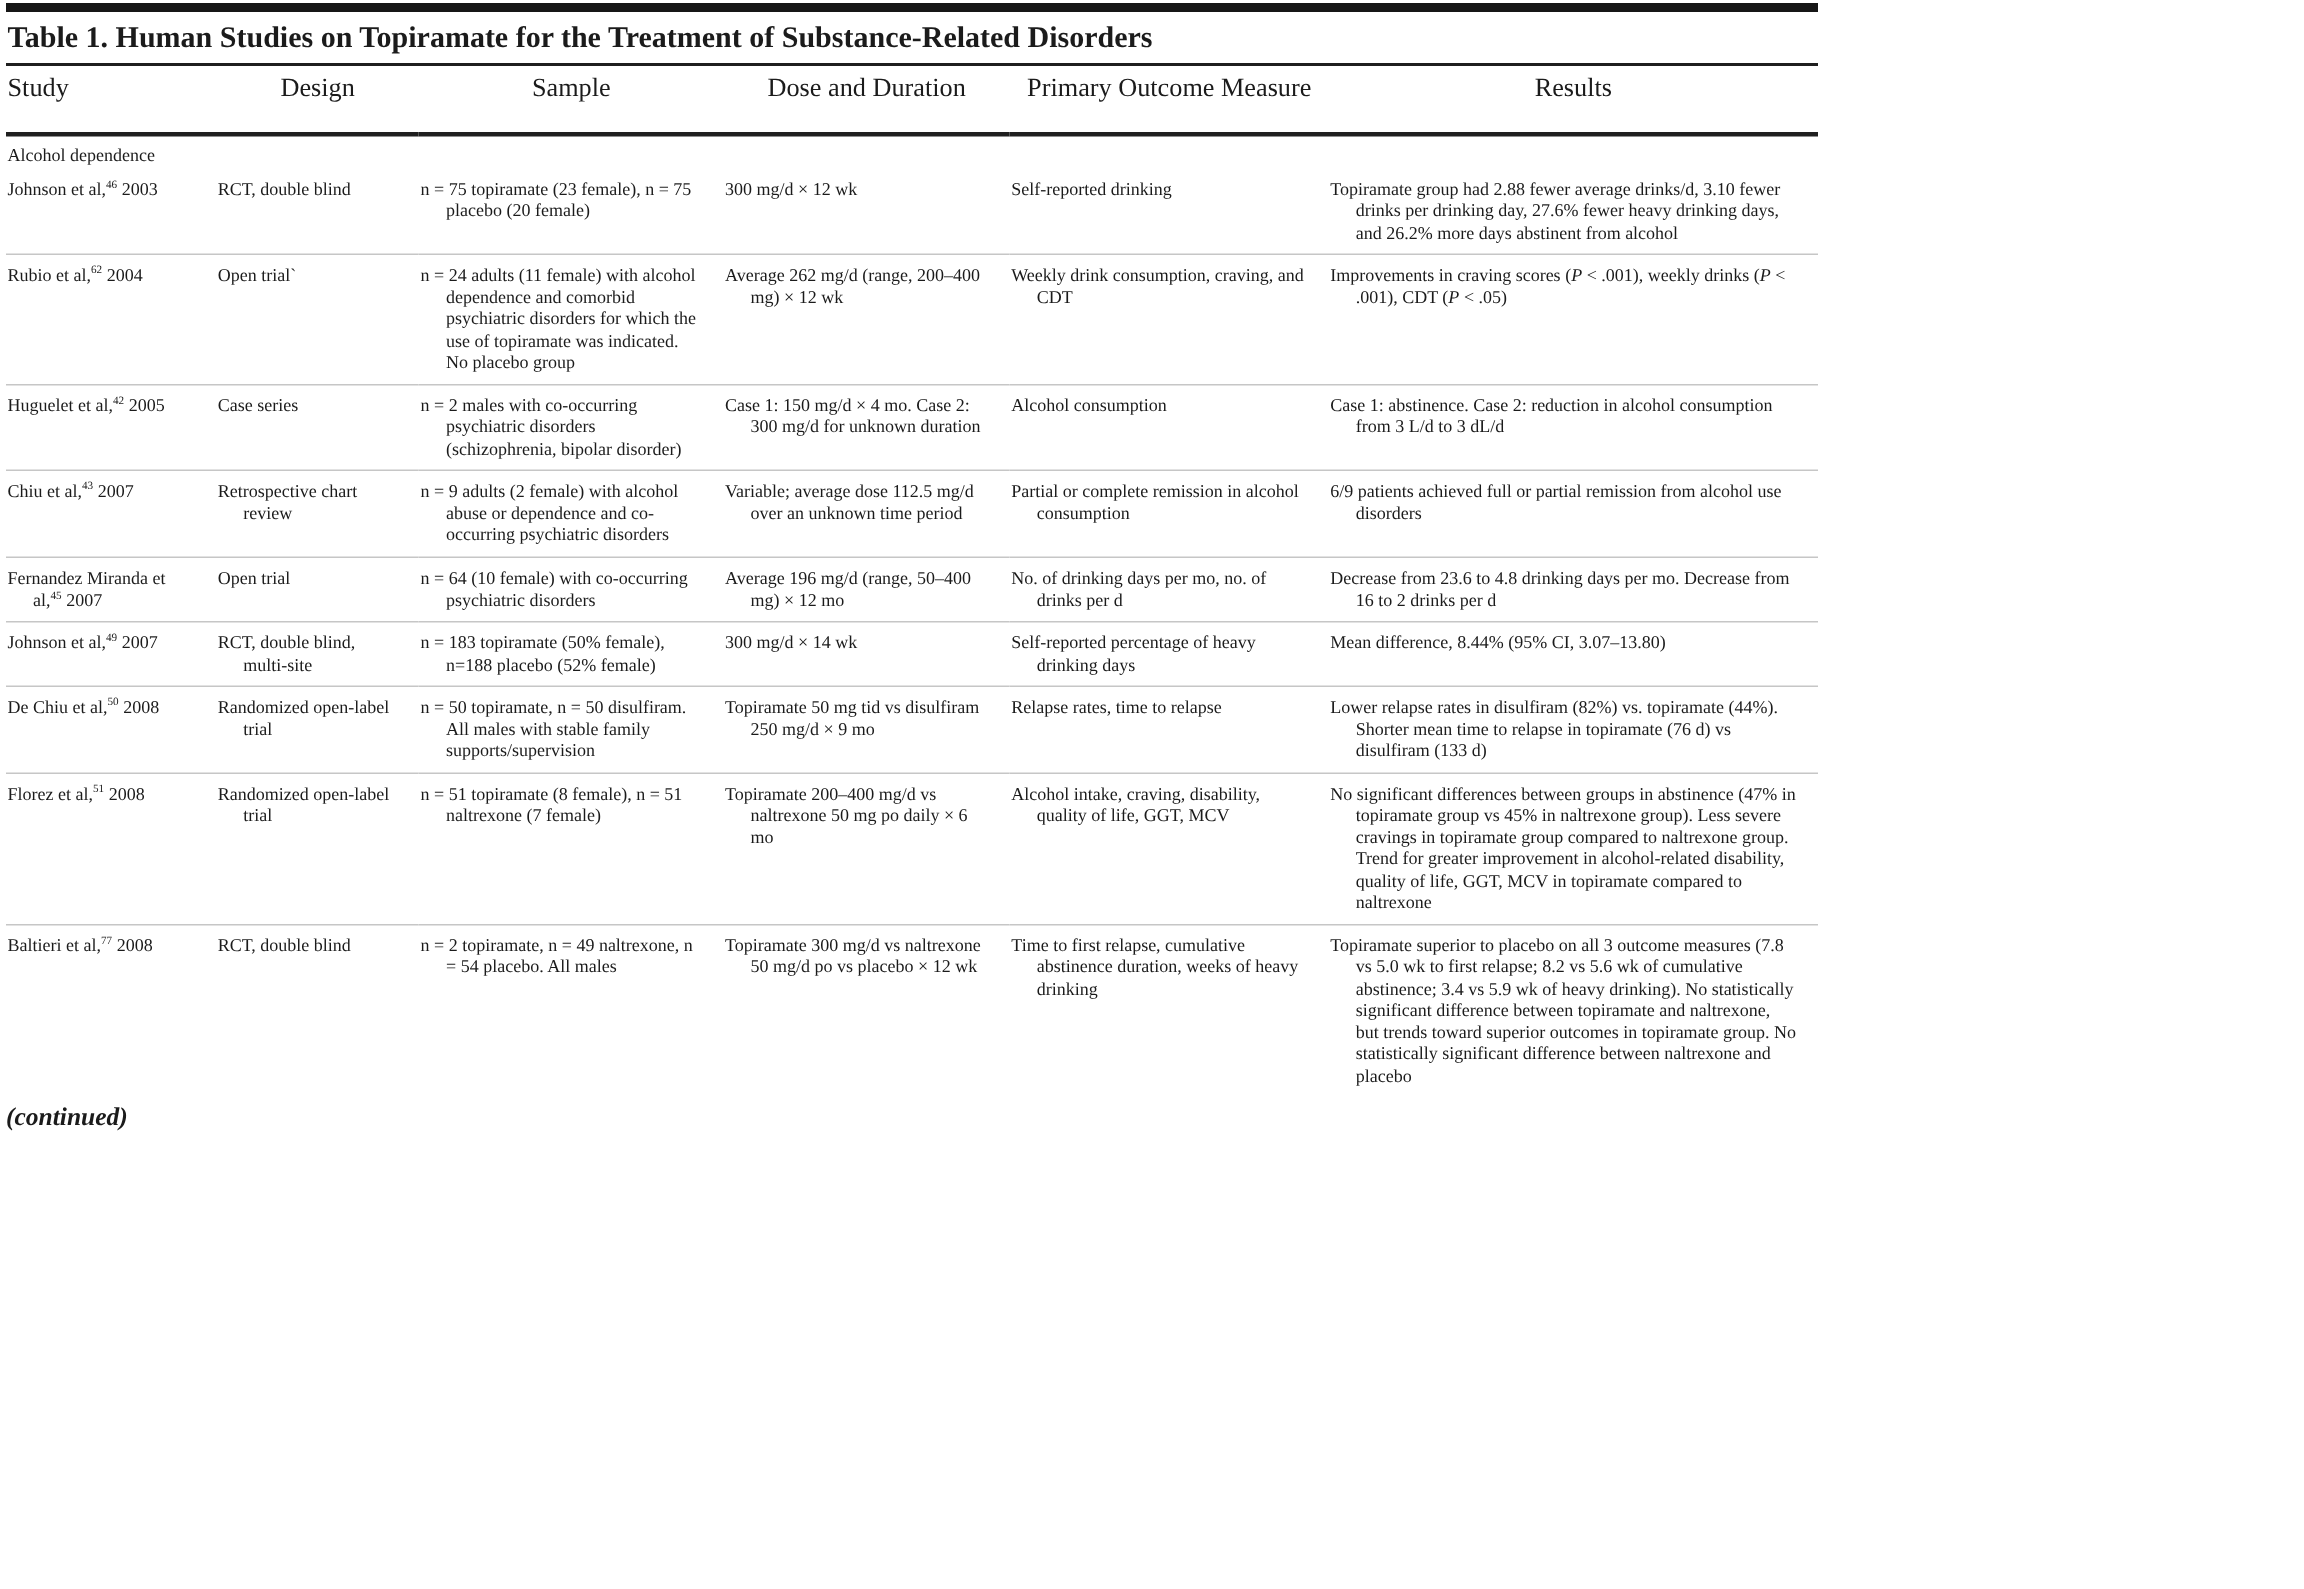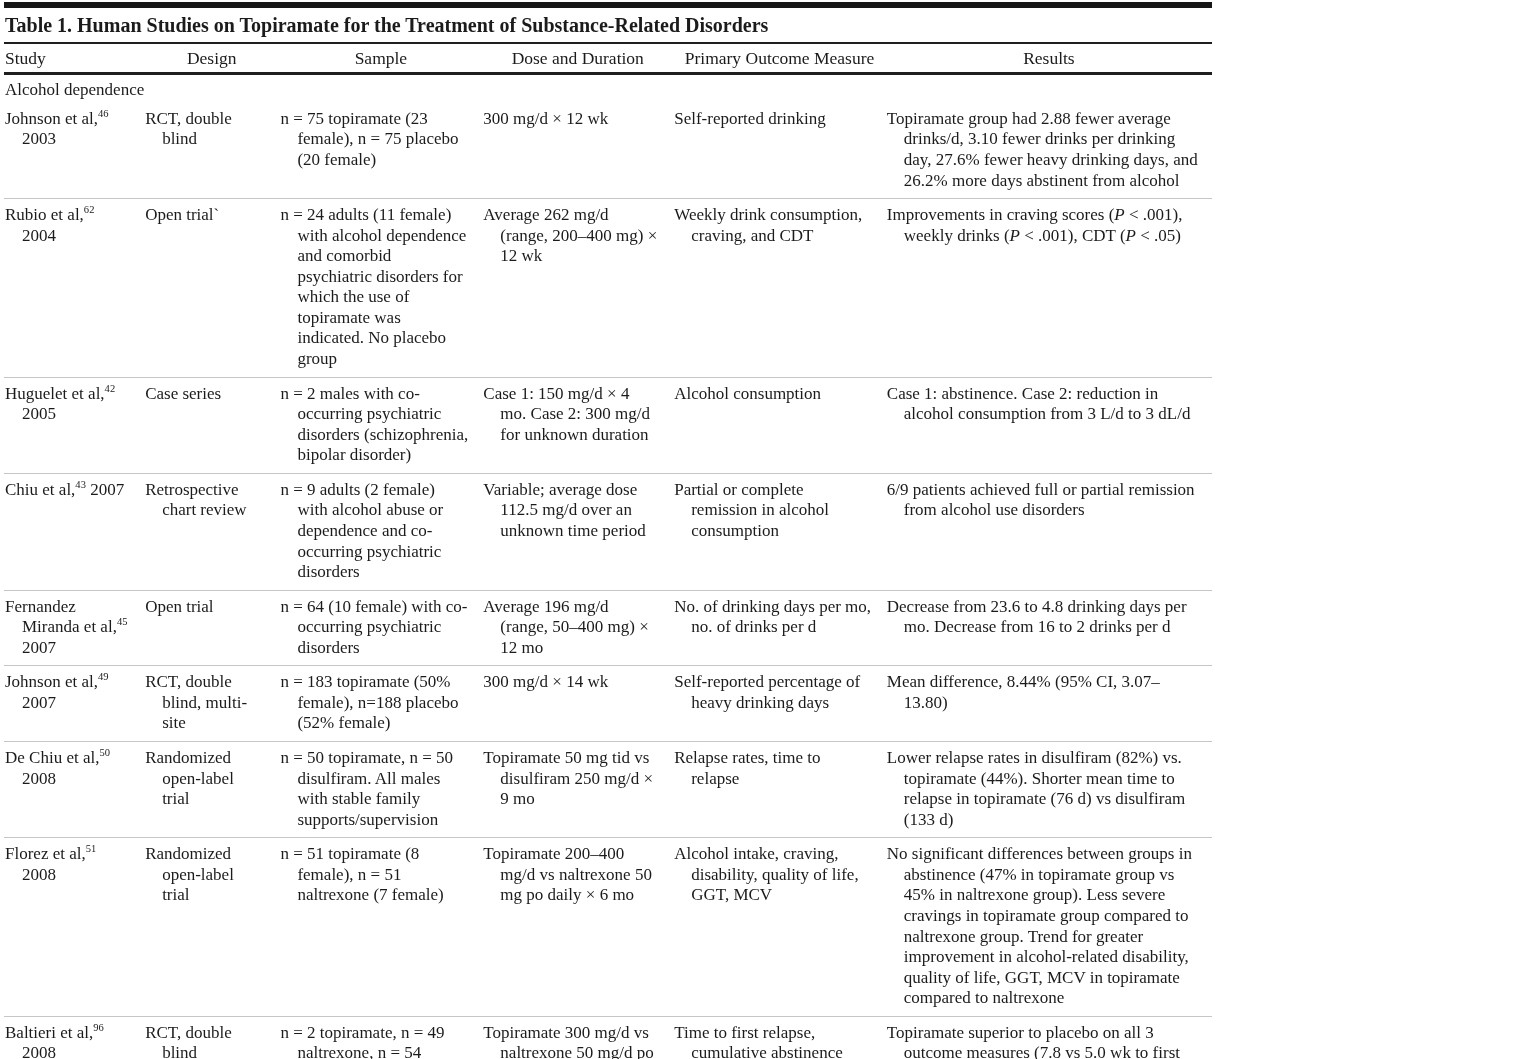--- a/index.html
+++ b/index.html
@@ -23,29 +23,29 @@
   col.c-study   { width: 11.6%; }
   col.c-design  { width: 11.2%; }
   col.c-sample  { width: 16.8%; }
   col.c-dose    { width: 15.8%; }
   col.c-outcome { width: 17.6%; }
   col.c-results { width: 27.0%; }
   thead th {
     font-weight: normal;
     font-size: 17.5px;
     text-align: center;
-    padding: 5px 4px 4px 4px;
+    padding: 5px 4px 20px 4px;
     border-bottom: 3px solid #1f1f1f;
     line-height: 1.1;
     margin-left: 28px;
   }
   thead th.first { text-align: left; padding-left: 1px; }
   tbody td {
     vertical-align: top;
-    font-size: 17px;
+    font-size: 12px;
     line-height: 1.21;
     padding: 6px 14px 7px 1px;
   }
   tbody tr.section-row td { padding: 5px 1px 2px 1px; }
   tbody tr.study-row + tr.study-row td { border-top: 1px solid #c6c6c6; }
   .cell { padding-left: 17px; text-indent: -17px; }
   sup { font-size: 62%; line-height: 0; vertical-align: super; }
   .it { font-style: italic; }
   .continued {
     text-align: left;
@@ -239,21 +239,21 @@
           </td>
           <td>
             <div class="cell"><span>Alcohol intake, craving, disability, quality of life, GGT, MCV</span></div>
           </td>
           <td>
             <div class="cell"><span>No significant differences between groups in abstinence (47% in topiramate group vs 45% in naltrexone group). Less severe cravings in topiramate group compared to naltrexone group. Trend for greater improvement in alcohol-related disability, quality of life, GGT, MCV in topiramate compared to naltrexone</span></div>
           </td>
         </tr>
         <tr class="study-row">
           <td>
-            <div class="cell"><span>Baltieri et al,</span><sup>96</sup><span> 2008</span></div>
+            <div class="cell"><span>Baltieri et al,</span><sup>77</sup><span> 2008</span></div>
           </td>
           <td>
             <div class="cell"><span>RCT, double blind</span></div>
           </td>
           <td>
             <div class="cell"><span>n = 2 topiramate, n = 49 naltrexone, n = 54 placebo. All males</span></div>
           </td>
           <td>
             <div class="cell"><span>Topiramate 300 mg/d vs naltrexone 50 mg/d po vs placebo × 12 wk</span></div>
           </td>

